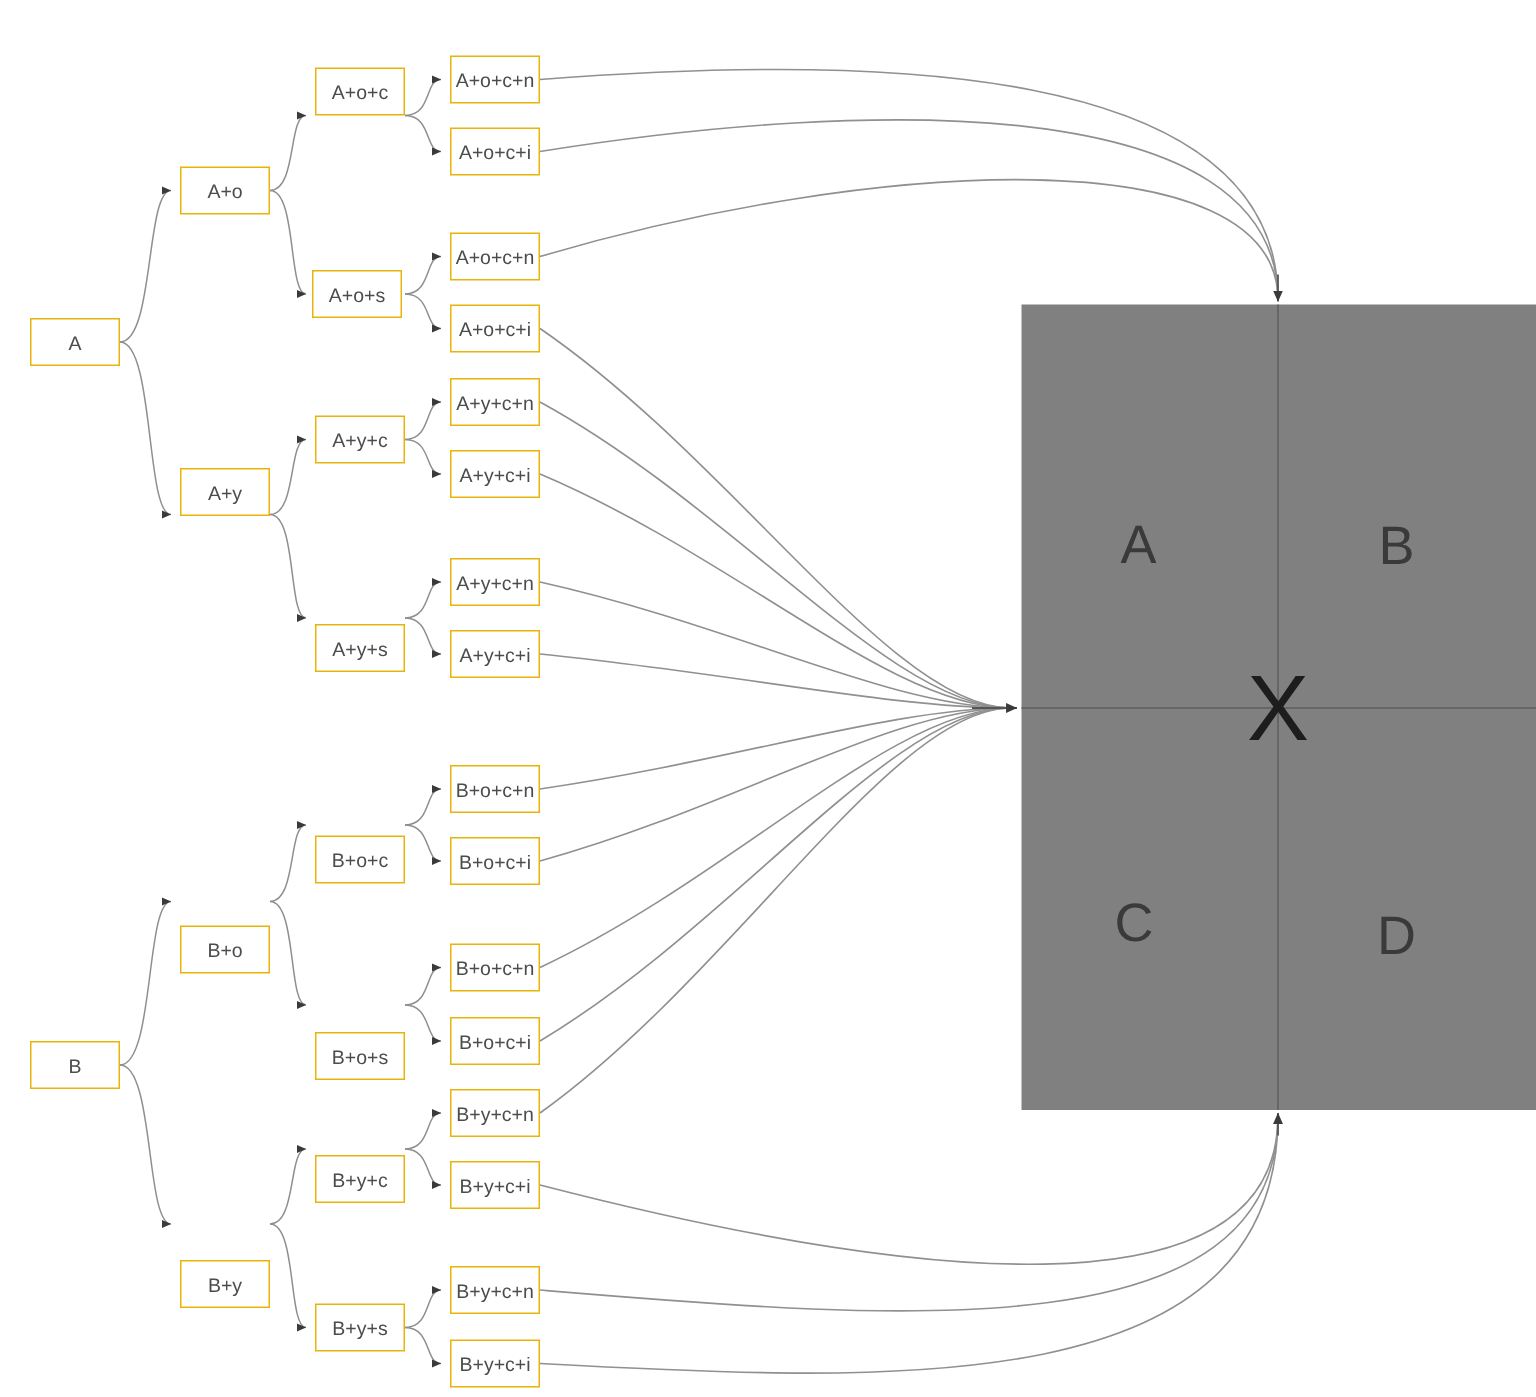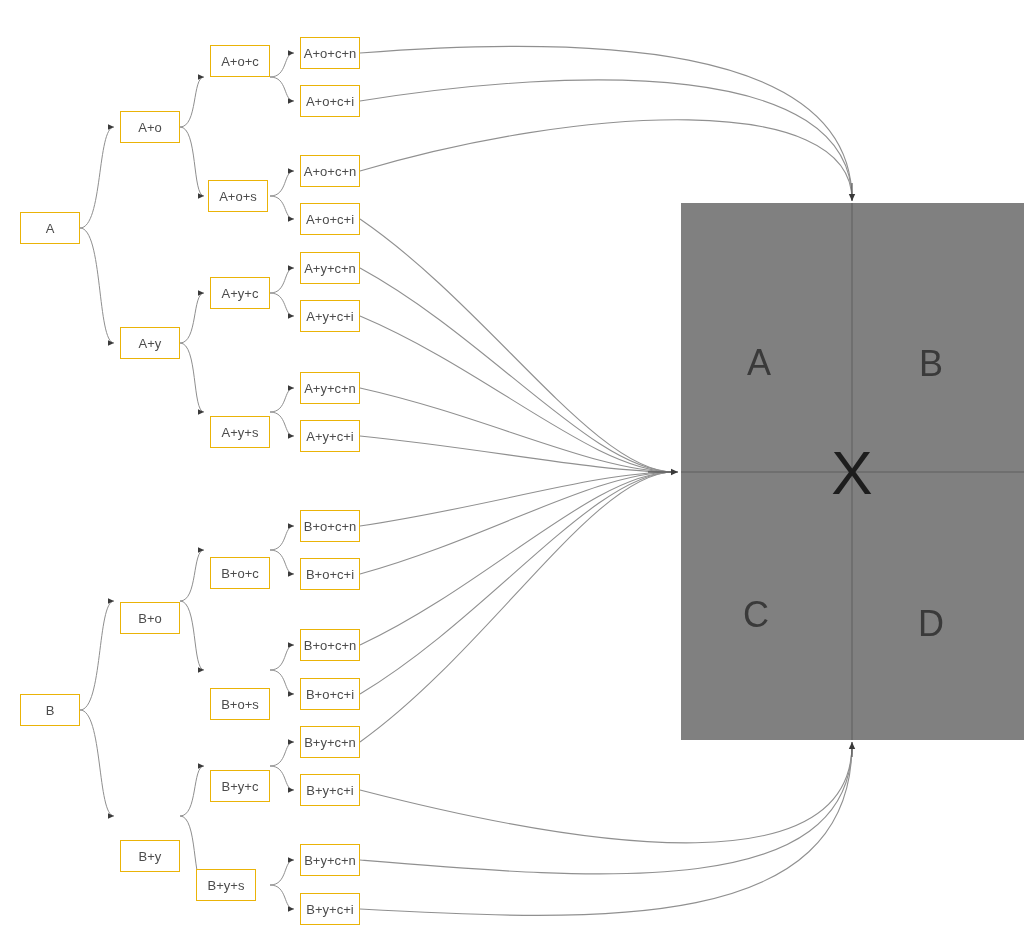--- a/index.html
+++ b/index.html
@@ -99,32 +99,32 @@
       <path marker-end="url(#arrow)" d="M 648 472 L 678 472"></path>
       <path marker-end="url(#arrow)" d="M 852 183 L 852 201"></path>
       <path marker-end="url(#arrow)" d="M 852 757 L 852 742"></path>
     </g>
   </svg>
 
   <div class="node" style="left:20px;top:212px">A</div>
   <div class="node" style="left:20px;top:694px">B</div>
 
   <div class="node" style="left:120px;top:111px">A+o</div>
-  <div class="node" style="left:120px;top:327px">A+y</div>
-  <div class="node" style="left:120px;top:602px">B+o</div>
+  <div class="node" style="left:120px;top:312px">A+y</div>
+  <div class="node" style="left:120px;top:617px">B+o</div>
   <div class="node" style="left:120px;top:840px">B+y</div>
 
   <div class="node" style="left:210px;top:45px">A+o+c</div>
   <div class="node" style="left:208px;top:180px">A+o+s</div>
   <div class="node" style="left:210px;top:277px">A+y+c</div>
   <div class="node" style="left:210px;top:416px">A+y+s</div>
   <div class="node" style="left:210px;top:557px">B+o+c</div>
   <div class="node" style="left:210px;top:688px">B+o+s</div>
   <div class="node" style="left:210px;top:770px">B+y+c</div>
-  <div class="node" style="left:196px;top:869px">B+y+s</div>
+  <div class="node" style="left:210px;top:869px">B+y+s</div>
 
   <div class="node" style="left:300px;top:37px">A+o+c+n</div>
   <div class="node" style="left:300px;top:85px">A+o+c+i</div>
   <div class="node" style="left:300px;top:155px">A+o+c+n</div>
   <div class="node" style="left:300px;top:203px">A+o+c+i</div>
   <div class="node" style="left:300px;top:252px">A+y+c+n</div>
   <div class="node" style="left:300px;top:300px">A+y+c+i</div>
   <div class="node" style="left:300px;top:372px">A+y+c+n</div>
   <div class="node" style="left:300px;top:420px">A+y+c+i</div>
   <div class="node" style="left:300px;top:510px">B+o+c+n</div>

